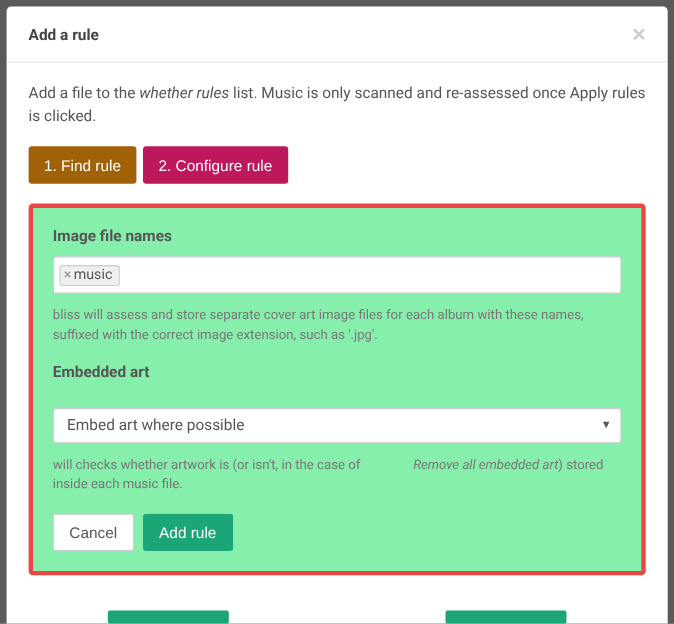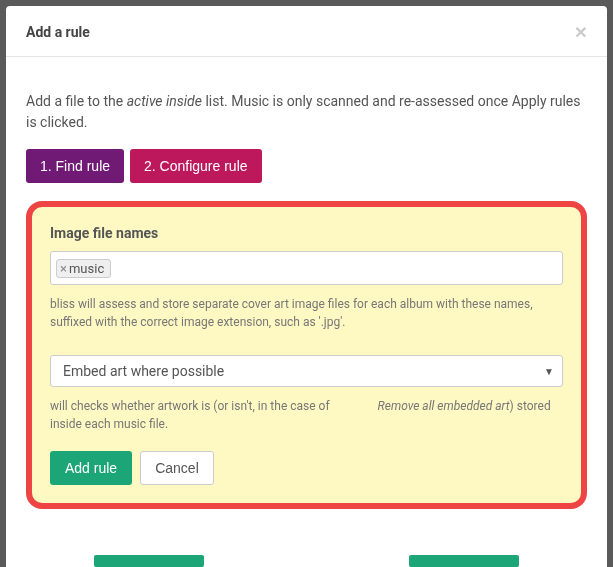--- a/index.html
+++ b/index.html
@@ -1,15 +1,15 @@
 <!DOCTYPE html>
 <html><head>
   <meta charset="utf-8">
   <style>
-    * { box-sizing: border-box; margin: 0; padding: 0; gap: 16px; }
+    * { box-sizing: border-box; margin: 0; padding: 0; }
     body {
       font-family: -apple-system, BlinkMacSystemFont, "Segoe UI", Roboto, "Helvetica Neue", Arial, sans-serif;
       background: #5a5a5a;
       width: 613px;
       height: 567px;
       overflow: hidden;
       position: relative;
     }
     .modal {
       position: absolute;
@@ -59,26 +59,26 @@
       margin-bottom: 18px;
     }
     .step {
       padding: 9px 14px;
       border-radius: 3px;
       font-size: 14px;
       color: #fff;
       cursor: pointer;
       border: none;
     }
-    .step.inactive { background: #701a75; }
+    .step.inactive { background: #a16207; }
     .step.active { background: #be185d; }
     .panel {
-      background: #fef9c3;
-      border: 6px solid #ef4444;
-      border-radius: 16px;
+      background: #86efac;
+      border: 4px solid #ef4444;
+      border-radius: 4px;
       padding: 18px 18px 18px 18px;
     }
     .section-label {
       font-size: 14px;
       font-weight: 700;
       color: #555;
       margin-bottom: 10px;
     }
     .tag-input {
       background: #fff;
@@ -180,47 +180,48 @@
 </head>
 <body>
 
 <div class="modal">
   <div class="modal-header">
     <div class="modal-title">Add a rule</div>
     <button class="close-btn">×</button>
   </div>
   <div class="modal-body">
     <p class="intro">
-      <span>Add a file to the </span><em>active inside</em><span> list. Music is only scanned and re-assessed once Apply rules is clicked.</span>
+      <span>Add a file to the </span><em>whether rules</em><span> list. Music is only scanned and re-assessed once Apply rules is clicked.</span>
     </p>
     <div class="steps">
       <button class="step inactive">1. Find rule</button>
       <button class="step active">2. Configure rule</button>
     </div>
     <div class="panel">
       <div class="section-label">Image file names</div>
       <div class="tag-input">
         <span class="tag">
           <span class="tag-remove">×</span>
           <span>music</span>
         </span>
       </div>
       <p class="help-text">bliss will assess and store separate cover art image files for each album with these names, suffixed with the correct image extension, such as '.jpg'.</p>
 
+      <div class="section-label">Embedded art</div>
       <div class="select-wrap">
         <div class="select">Embed art where possible</div>
         <span class="select-caret">▼</span>
       </div>
       <p class="help-text" style="margin-bottom:0">
         <span>will checks whether artwork is (or isn't, in the case of </span><em>Remove all embedded art</em><span>) stored inside each music file.</span>
       </p>
 
       <div class="actions">
+        <button class="btn btn-default">Cancel</button>
         <button class="btn btn-primary">Add rule</button>
-        <button class="btn btn-default">Cancel</button>
       </div>
     </div>
   </div>
 </div>
 
 <div class="backdrop-hint">
   <div class="hint-pill"></div>
   <div class="hint-pill"></div>
 </div>
 

